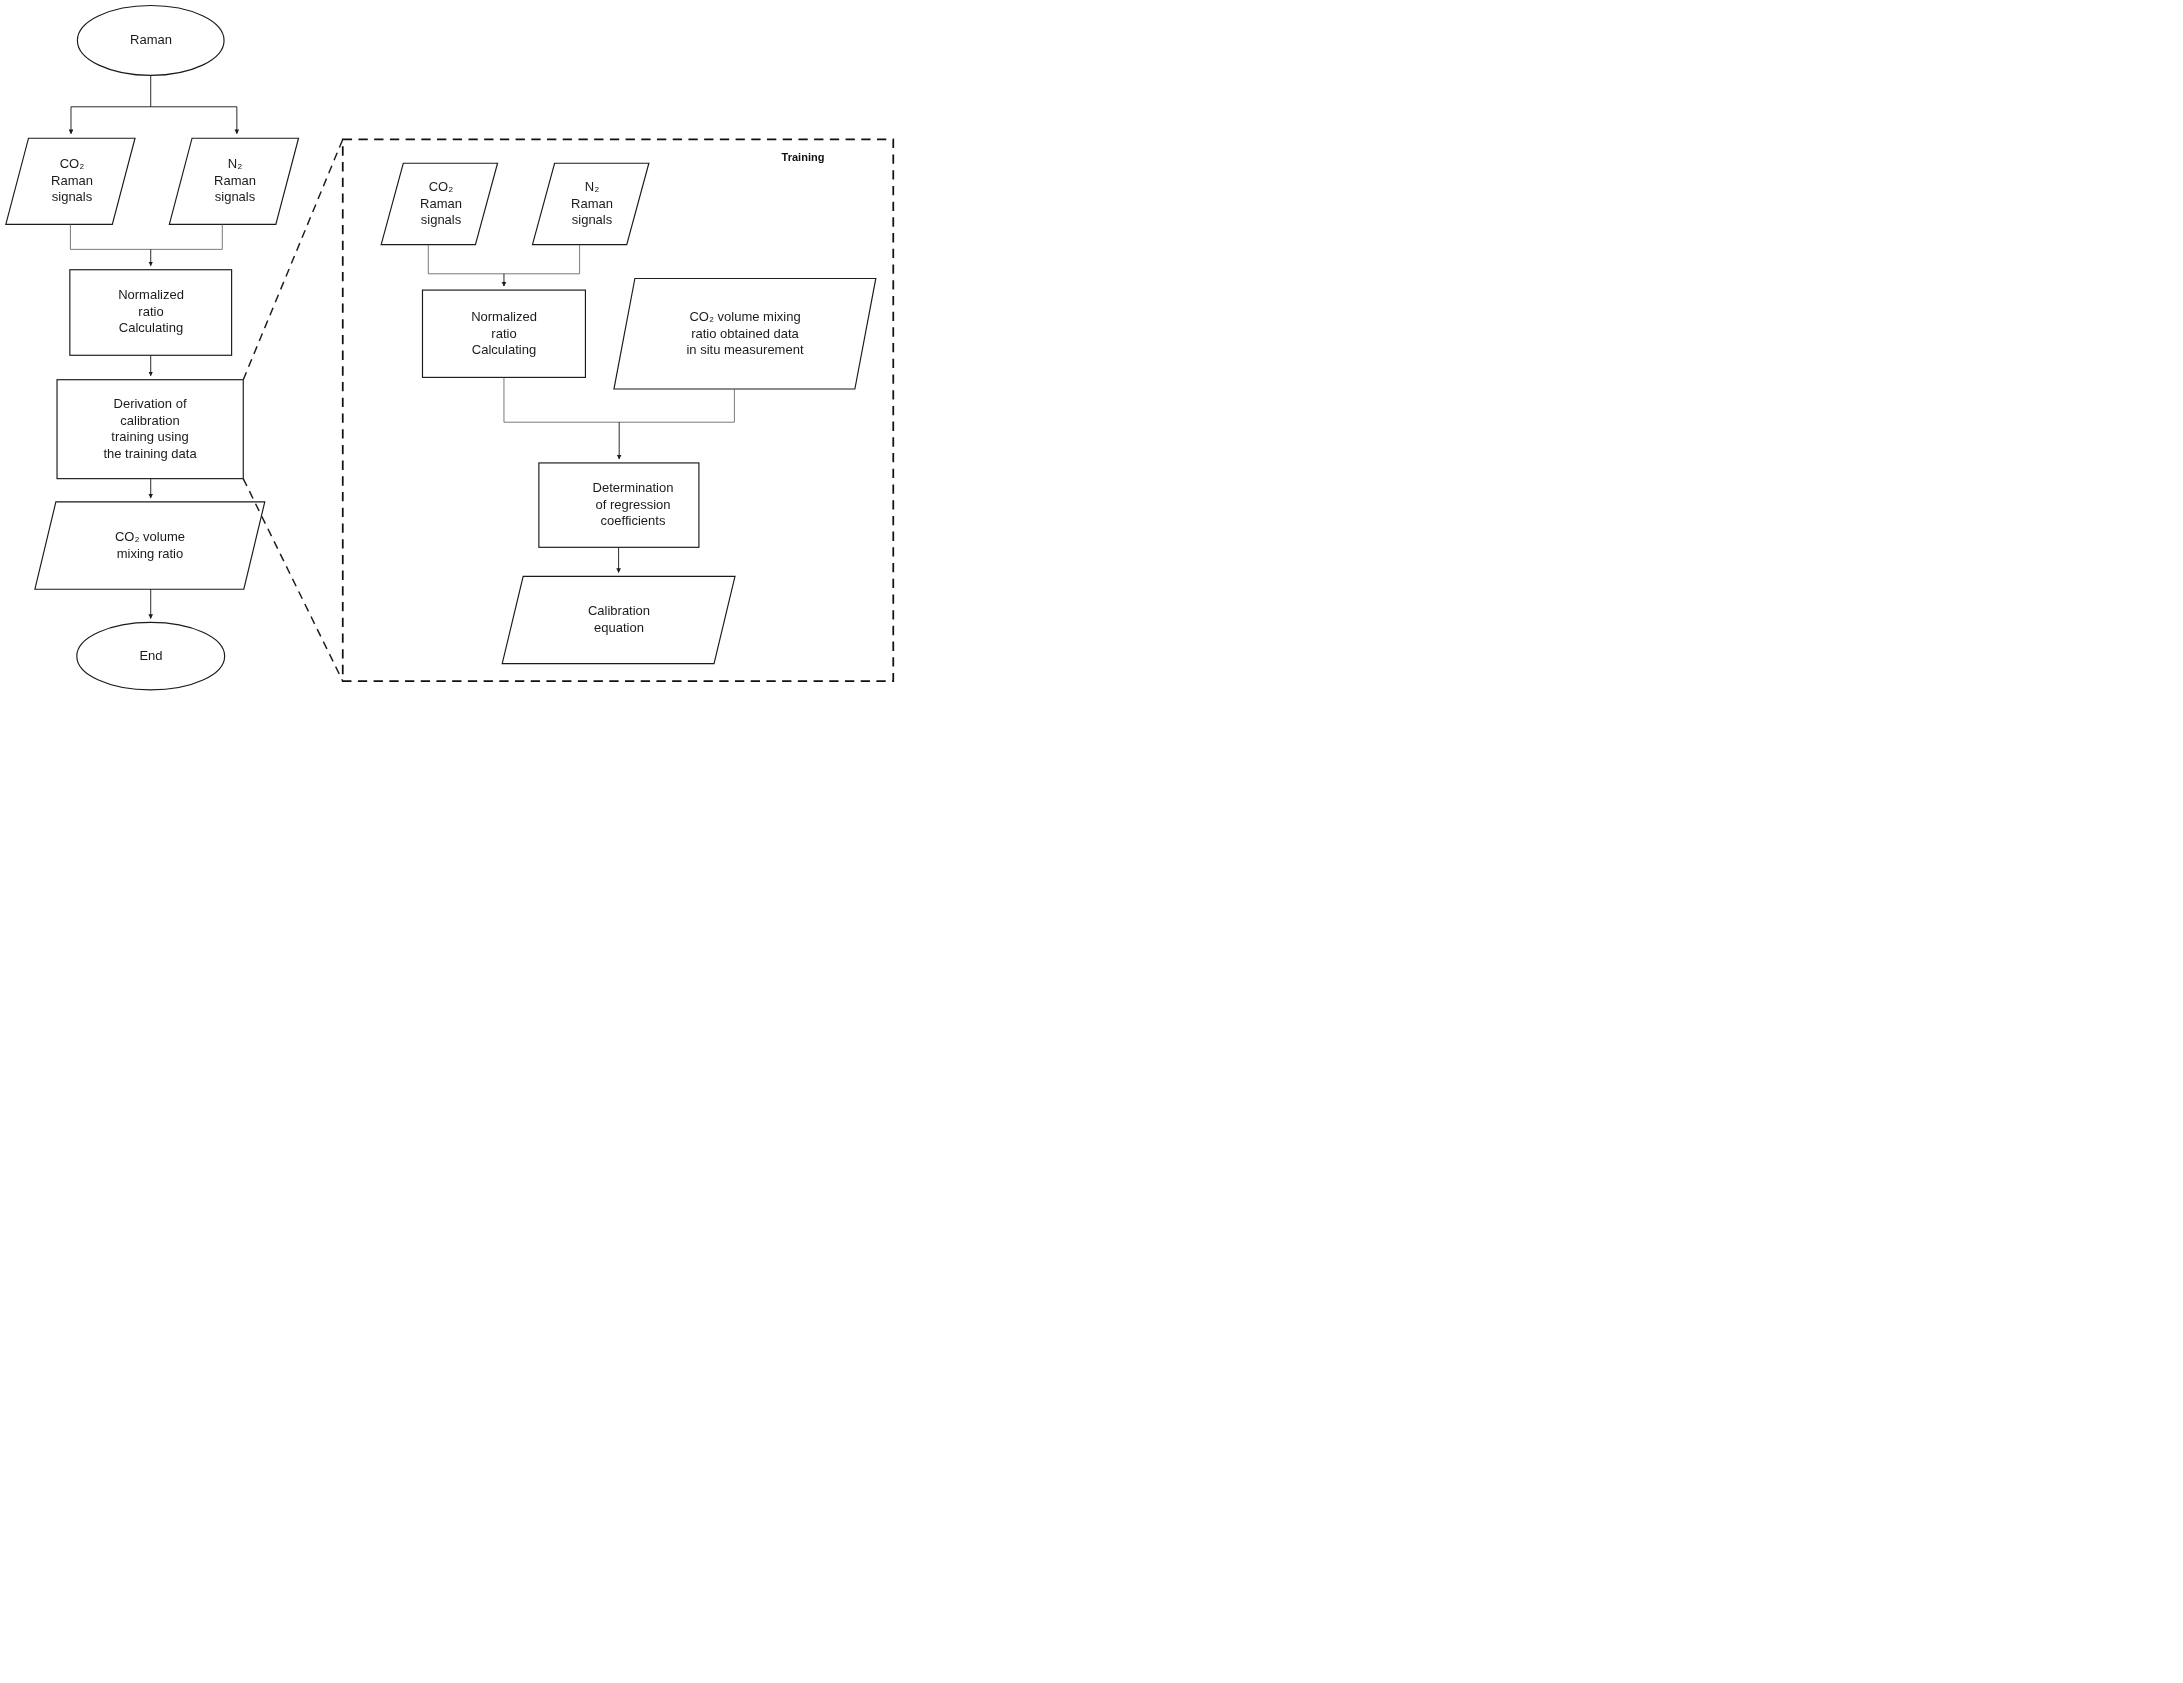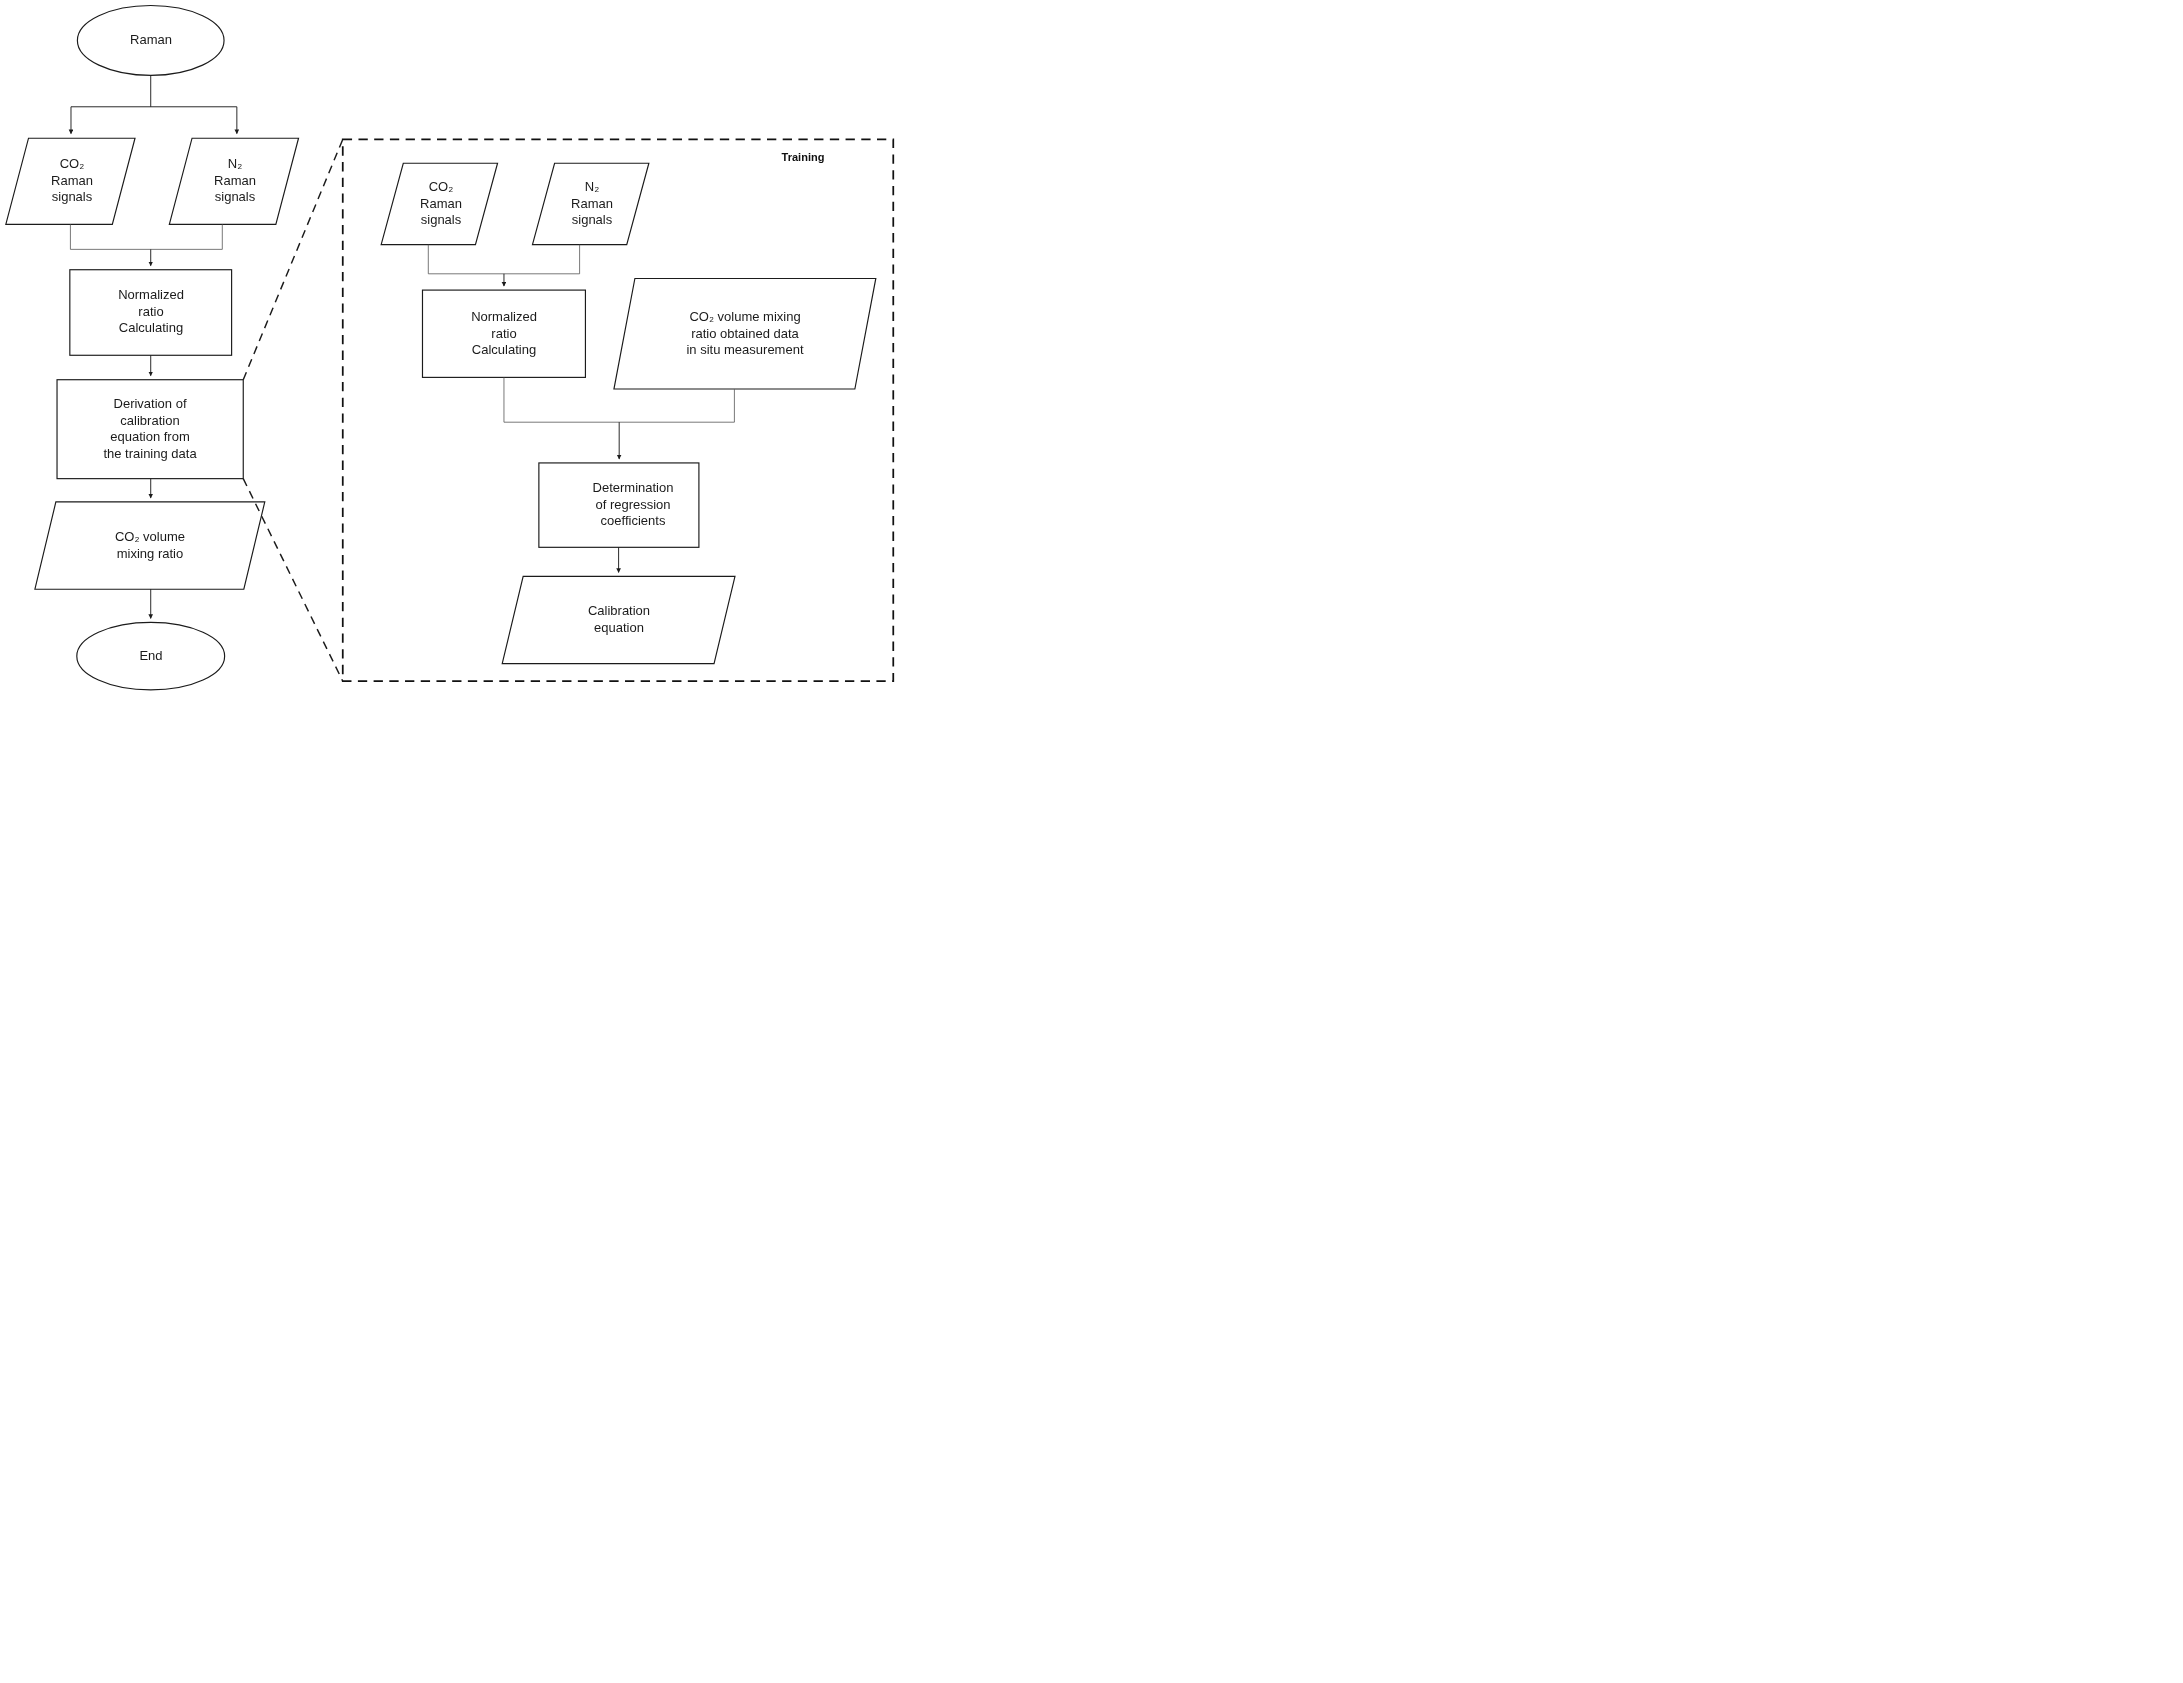--- a/index.html
+++ b/index.html
@@ -120,21 +120,21 @@
   <div class="node-label" style="left:235px; top:181px;">N₂
 Raman
 signals</div>
 
   <div class="node-label" style="left:151px; top:312px;">Normalized
 ratio
 Calculating</div>
 
   <div class="node-label" style="left:150px; top:429px;">Derivation of
 calibration
-equation from
+training using
 the training data</div>
 
   <div class="node-label" style="left:150px; top:546px;">CO₂ volume
 mixing ratio</div>
 
   <div class="node-label" style="left:151px; top:656px;">End</div>
 
   <div class="training-label" style="left:803px; top:157px;">Training</div>
 
   <div class="node-label" style="left:441px; top:204px;">CO₂

